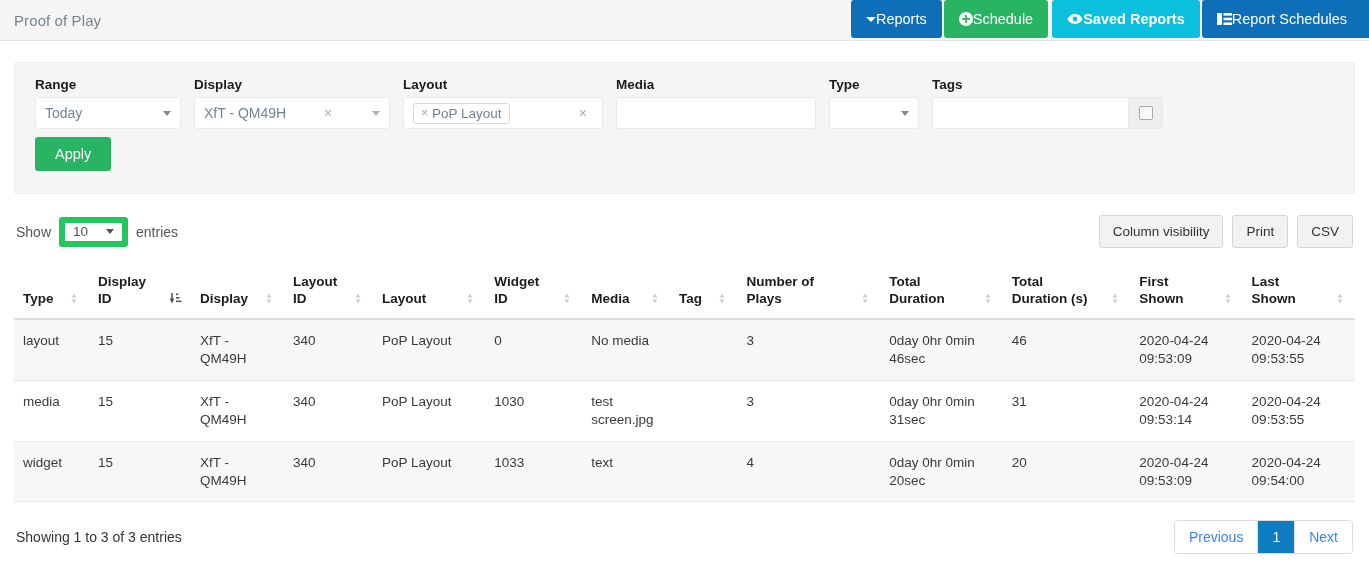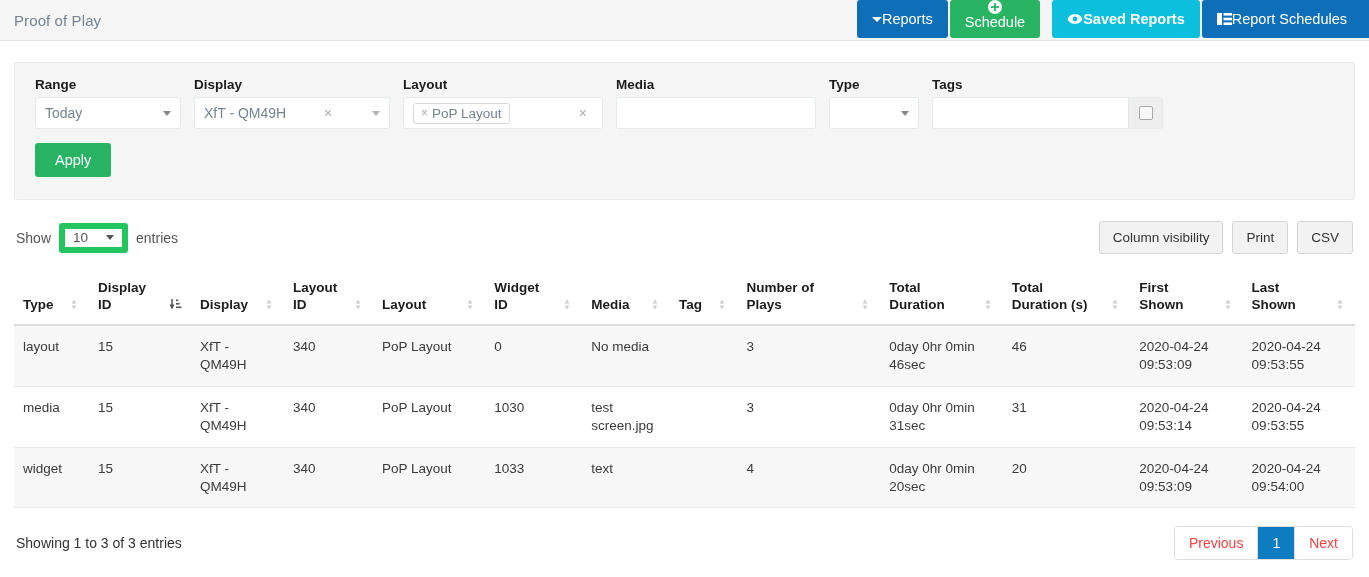--- a/index.html
+++ b/index.html
@@ -39,21 +39,21 @@
     align-items: center;
     padding: 0 15px;
     color: #ffffff;
     font-size: 14.5px;
     border: none;
     cursor: pointer;
     white-space: nowrap;
     font-family: "Liberation Sans", sans-serif;
   }
   .nav-btn.reports        { background: #0e6eb8; border-radius: 3px; margin-right: 2px; }
-  .nav-btn.schedule       { background: #28b463; border-radius: 3px; margin-right: 12px; flex-direction: column; }
+  .nav-btn.schedule       { background: #28b463; border-radius: 3px; margin-right: 4px; }
   .nav-btn.saved-reports  { background: #0bbfdd; border-radius: 3px; margin-right: 2px; font-weight: bold; }
   .nav-btn.report-sched   { background: #0e6eb8; border-radius: 3px 0 0 3px; padding-right: 22px;}
   .nav-ico { display: inline-flex; align-items: center; }
 
   
   .panel-wrap { padding: 0 14px; }
   .filter-panel {
     margin-top: 21px;
     background: #f5f5f5;
     border: 1px solid #ececec;
@@ -127,21 +127,21 @@
     display: flex; align-items: center; justify-content: center;
     cursor: pointer;
   }
   .tags-addon .box {
     width: 14px; height: 14px;
     border: 1px solid #a9a9a9;
     border-radius: 2px;
     background: #f7f7f7;
   }
   .apply-btn {
-    margin-top: 14px;
+    margin-top: 8px;
     background: #28b463;
     color: #ffffff;
     border: none;
     border-radius: 3px;
     padding: 9px 20px;
     font-size: 14.5px;
     cursor: pointer;
     font-family: "Liberation Sans", sans-serif;
   }
 
@@ -236,21 +236,21 @@
   .pagination {
     display: flex;
     border: 1px solid #dddddd;
     border-radius: 4px;
     overflow: hidden;
     background: #ffffff;
   }
   .pg {
     padding: 8px 14px;
     font-size: 14px;
-    color: #ef4444;
+    color: #3b82f6;
     cursor: pointer;
     border-right: 1px solid #dddddd;
     background: #ffffff;
   }
   .pg:last-child { border-right: none; }
   .pg.active { background: #0e7cc0; color: #ffffff; }
 </style>
 </head>
 <body>
 

